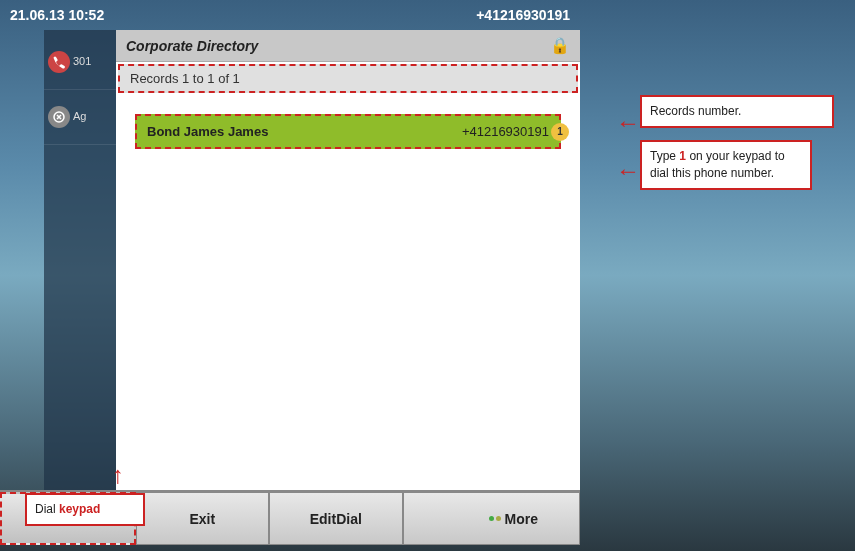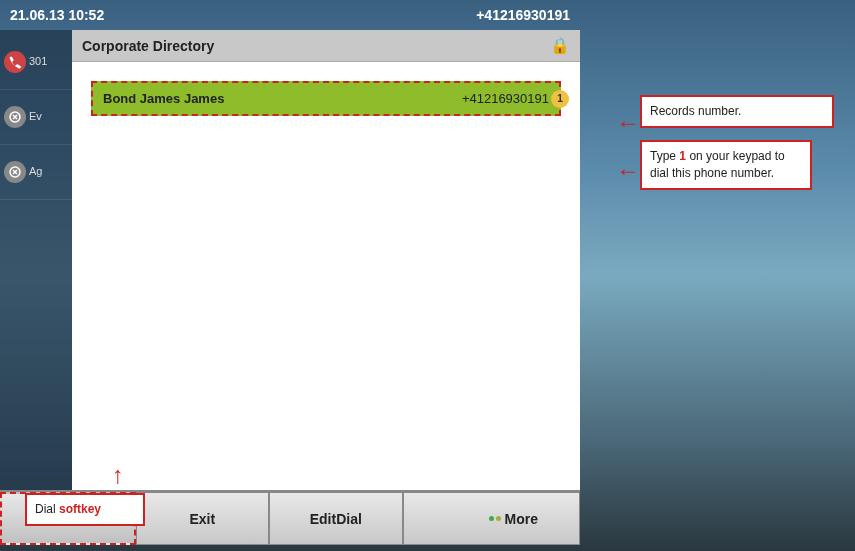--- a/index.html
+++ b/index.html
@@ -51,20 +51,21 @@
 
     
     .sidebar {
       width: 72px;
       background: rgba(30, 50, 70, 0.7);
       display: flex;
       flex-direction: column;
       align-items: center;
       padding-top: 5px;
       gap: 0;
+      margin-left: 44px;
     }
 
     .sidebar-item {
       width: 100%;
       display: flex;
       flex-direction: row;
       align-items: center;
       padding: 6px 4px;
       color: white;
       font-size: 12px;
@@ -110,20 +111,21 @@
       display: flex;
       justify-content: space-between;
       align-items: center;
       border-bottom: 1px solid #aaa;
     }
 
     .directory-header .title {
       font-size: 14px;
       font-weight: bold;
       color: #222;
+      font-style: italic;
     }
 
     .lock-icon {
       font-size: 16px;
       color: #555;
     }
 
     .records-bar {
       background: #e0e0e0;
       padding: 5px 10px;
@@ -312,40 +314,34 @@
         </div>
         <span class="item-label">301</span>
       </div>
       <div class="sidebar-item">
         <div class="phone-icon">
           <svg width="14" height="14" viewBox="0 0 14 14" fill="white">
             <circle cx="7" cy="7" r="5" fill="none" stroke="white" stroke-width="1.5"></circle>
             <path d="M5 5 L9 9 M9 5 L5 9" stroke="white" stroke-width="1.5"></path>
           </svg>
         </div>
-        <span class="item-label">Ev</span>
-      </div>
-      <div class="sidebar-item">
-        <div class="phone-icon">
-          <svg width="14" height="14" viewBox="0 0 14 14" fill="white">
-            <circle cx="7" cy="7" r="5" fill="none" stroke="white" stroke-width="1.5"></circle>
-            <path d="M5 5 L9 9 M9 5 L5 9" stroke="white" stroke-width="1.5"></path>
-          </svg>
-        </div>
         <span class="item-label">Ag</span>
       </div>
     </div>
 
     <div class="directory-panel">
 
       <div class="directory-header">
         <span class="title">Corporate Directory</span>
         <span class="lock-icon">🔒</span>
       </div>
 
+      <div class="records-bar">
+        <span>Records 1 to 1 of 1</span>
+      </div>
 
       <div class="contact-row">
         <span class="name">Bond James James</span>
         <span class="number">+41216930191</span>
         <div class="key-badge">
           <span>1</span>
         </div>
       </div>
 
       <div class="directory-body"></div>
@@ -385,17 +381,17 @@
 <div class="annotation dial-annotation">
   <div class="annotation-box">
     <span>Type </span><span class="highlight">1</span><span> on your keypad to dial this phone number.</span>
   </div>
 </div>
 
 <div class="arrow-indicator contact-arrow">←</div>
 
 <div class="annotation dial-softkey-annotation">
   <div class="annotation-box">
-    <span>Dial </span><span class="highlight">softkey</span>
+    <span>Dial </span><span class="highlight">keypad</span>
   </div>
 </div>
 
 <div class="arrow-indicator dial-arrow">↑</div>
 
 </body></html>

